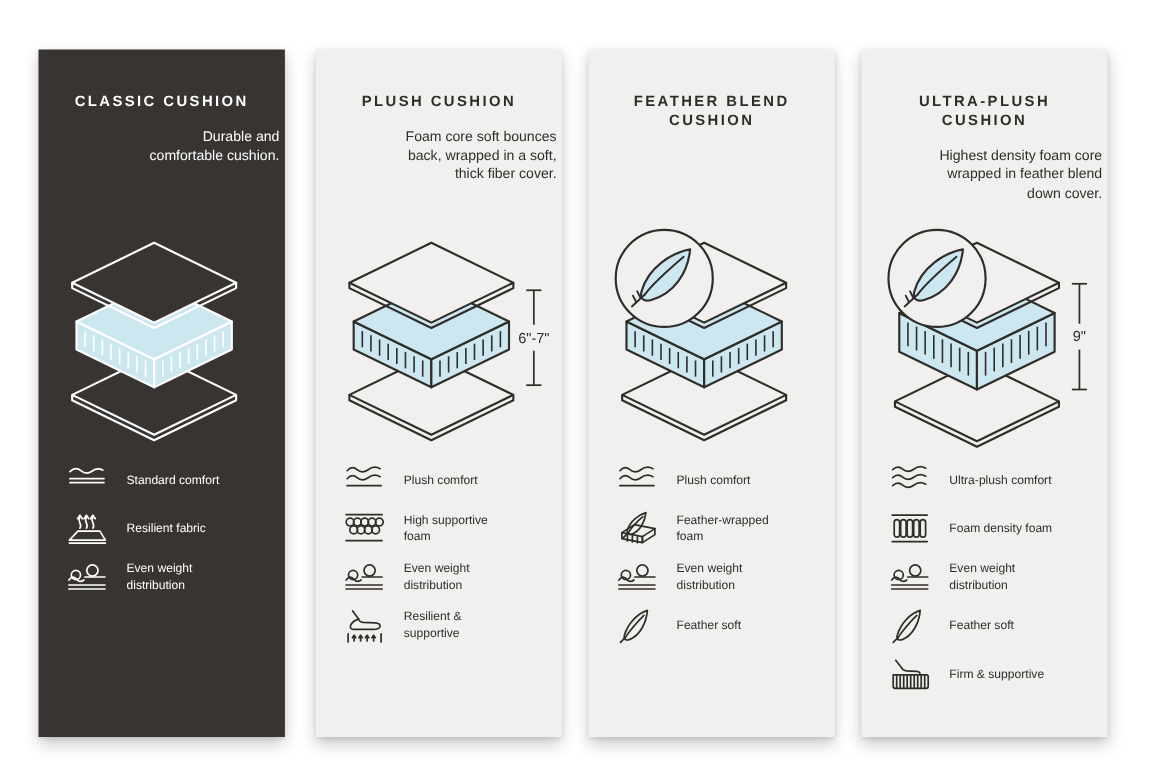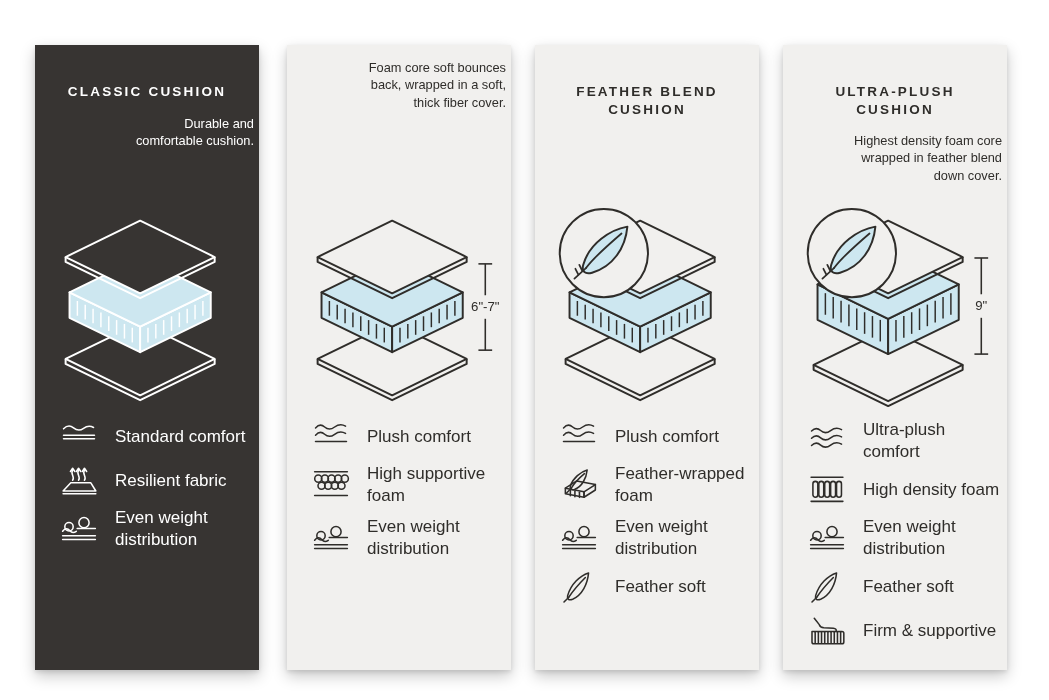--- a/index.html
+++ b/index.html
@@ -42,21 +42,21 @@
   .features{
     position:absolute;top:374px;left:24px;right:4px;margin:0;padding:0;
     list-style:none;display:flex;flex-direction:column;gap:8px;
   }
   .feature{display:flex;align-items:center;gap:16px;min-height:36px}
   .ficon{width:40px;height:36px;flex:0 0 40px}
   .ficon svg{
     width:40px;height:36px;fill:none;stroke:currentColor;
     stroke-width:1.7;stroke-linecap:round;stroke-linejoin:round;
   }
-  .flabel{font-size:17px;line-height:1.32;white-space:pre-line}
+  .flabel{font-size:11px;line-height:1.32;white-space:pre-line}
 </style>
 </head>
 <body>
 
 <section class="panel dark" style="left:35px">
   <h2 class="title">CLASSIC CUSHION</h2>
   <p class="desc">Durable and
 comfortable cushion.</p>
   <div class="illo">
       <svg viewBox="0 0 224 206" width="220" height="202">
@@ -116,20 +116,21 @@
             <line x1="4" y1="26.5" x2="40" y2="26.5"></line>
             <line x1="4" y1="30.5" x2="40" y2="30.5"></line>
           </svg></span>
       <span class="flabel">Even weight
 distribution</span>
     </li>
   </ul>
 </section>
 
 <section class="panel light" style="left:287px">
+  <h2 class="title">PLUSH CUSHION</h2>
   <p class="desc">Foam core soft bounces
 back, wrapped in a soft,
 thick fiber cover.</p>
   <div class="illo">
       <svg viewBox="0 0 224 206" width="220" height="202">
         <path class="plate" d="M105,118 L181,155 L105,192 L29,155 Z"></path>
         <path class="pline" d="M29,155 v5 L105,197 L181,160 v-5"></path>
         <path class="foam" d="M33,87 L33,113 L105,148 L105,122 Z"></path>
         <path class="foam" d="M177,87 L177,113 L105,148 L105,122 Z"></path>
         <path class="foam" d="M105,52 L177,87 L105,122 L33,87 Z"></path>
@@ -190,20 +191,38 @@
       <span class="ficon"><svg viewBox="0 0 44 38">
             <circle cx="11" cy="16.5" r="4.6"></circle>
             <circle cx="27.5" cy="12" r="5.6"></circle>
             <path d="M4,21.5 q4,-5.5 8,-0.5 q3,3.5 7,0.5"></path>
             <line x1="20" y1="18.5" x2="40" y2="18.5"></line>
             <line x1="4" y1="26.5" x2="40" y2="26.5"></line>
             <line x1="4" y1="30.5" x2="40" y2="30.5"></line>
           </svg></span>
       <span class="flabel">Even weight
 distribution</span>
+    </li>
+    <li class="feature">
+      <span class="ficon"><svg viewBox="0 0 44 38">
+            <path d="M10.5,4 L16.5,12"></path>
+            <path d="M16.5,12 Q17,15 21,15.5 L33,16 Q38.5,16.5 38,19.5 Q37.5,22.5 31,22.5 L11,22.5 Q7.5,22 8.5,18.5 Q10,14.5 16.5,12"></path>
+            <line x1="6" y1="27" x2="6" y2="35"></line>
+            <line x1="39" y1="27" x2="39" y2="35"></line>
+            <line x1="12" y1="34" x2="12" y2="29"></line>
+            <path d="M10.3,30.8 12,28.4 13.7,30.8"></path>
+            <line x1="18.5" y1="34" x2="18.5" y2="29"></line>
+            <path d="M16.8,30.8 18.5,28.4 20.2,30.8"></path>
+            <line x1="25" y1="34" x2="25" y2="29"></line>
+            <path d="M23.3,30.8 25,28.4 26.7,30.8"></path>
+            <line x1="31.5" y1="34" x2="31.5" y2="29"></line>
+            <path d="M29.8,30.8 31.5,28.4 33.2,30.8"></path>
+          </svg></span>
+      <span class="flabel">Resilient &amp;
+supportive</span>
     </li>
   </ul>
 </section>
 
 <section class="panel light" style="left:535px">
   <h2 class="title">FEATHER BLEND
 CUSHION</h2>
   <div class="illo">
       <svg viewBox="0 0 224 206" width="220" height="202">
         <path class="plate" d="M105,118 L181,155 L105,192 L29,155 Z"></path>
@@ -346,21 +365,21 @@
     <li class="feature">
       <span class="ficon"><svg viewBox="0 0 44 38">
             <line x1="4.5" y1="5" x2="39.5" y2="5"></line>
             <line x1="4.5" y1="31.5" x2="39.5" y2="31.5"></line>
             <rect x="6.5" y="9.5" width="5.4" height="17.5" rx="2.7"></rect>
             <rect x="13" y="9.5" width="5.4" height="17.5" rx="2.7"></rect>
             <rect x="19.5" y="9.5" width="5.4" height="17.5" rx="2.7"></rect>
             <rect x="26" y="9.5" width="5.4" height="17.5" rx="2.7"></rect>
             <rect x="32.5" y="9.5" width="5.4" height="17.5" rx="2.7"></rect>
           </svg></span>
-      <span class="flabel">High density foam</span>
+      <span class="flabel">Foam density foam</span>
     </li>
     <li class="feature">
       <span class="ficon"><svg viewBox="0 0 44 38">
             <circle cx="11" cy="16.5" r="4.6"></circle>
             <circle cx="27.5" cy="12" r="5.6"></circle>
             <path d="M4,21.5 q4,-5.5 8,-0.5 q3,3.5 7,0.5"></path>
             <line x1="20" y1="18.5" x2="40" y2="18.5"></line>
             <line x1="4" y1="26.5" x2="40" y2="26.5"></line>
             <line x1="4" y1="30.5" x2="40" y2="30.5"></line>
           </svg></span>

